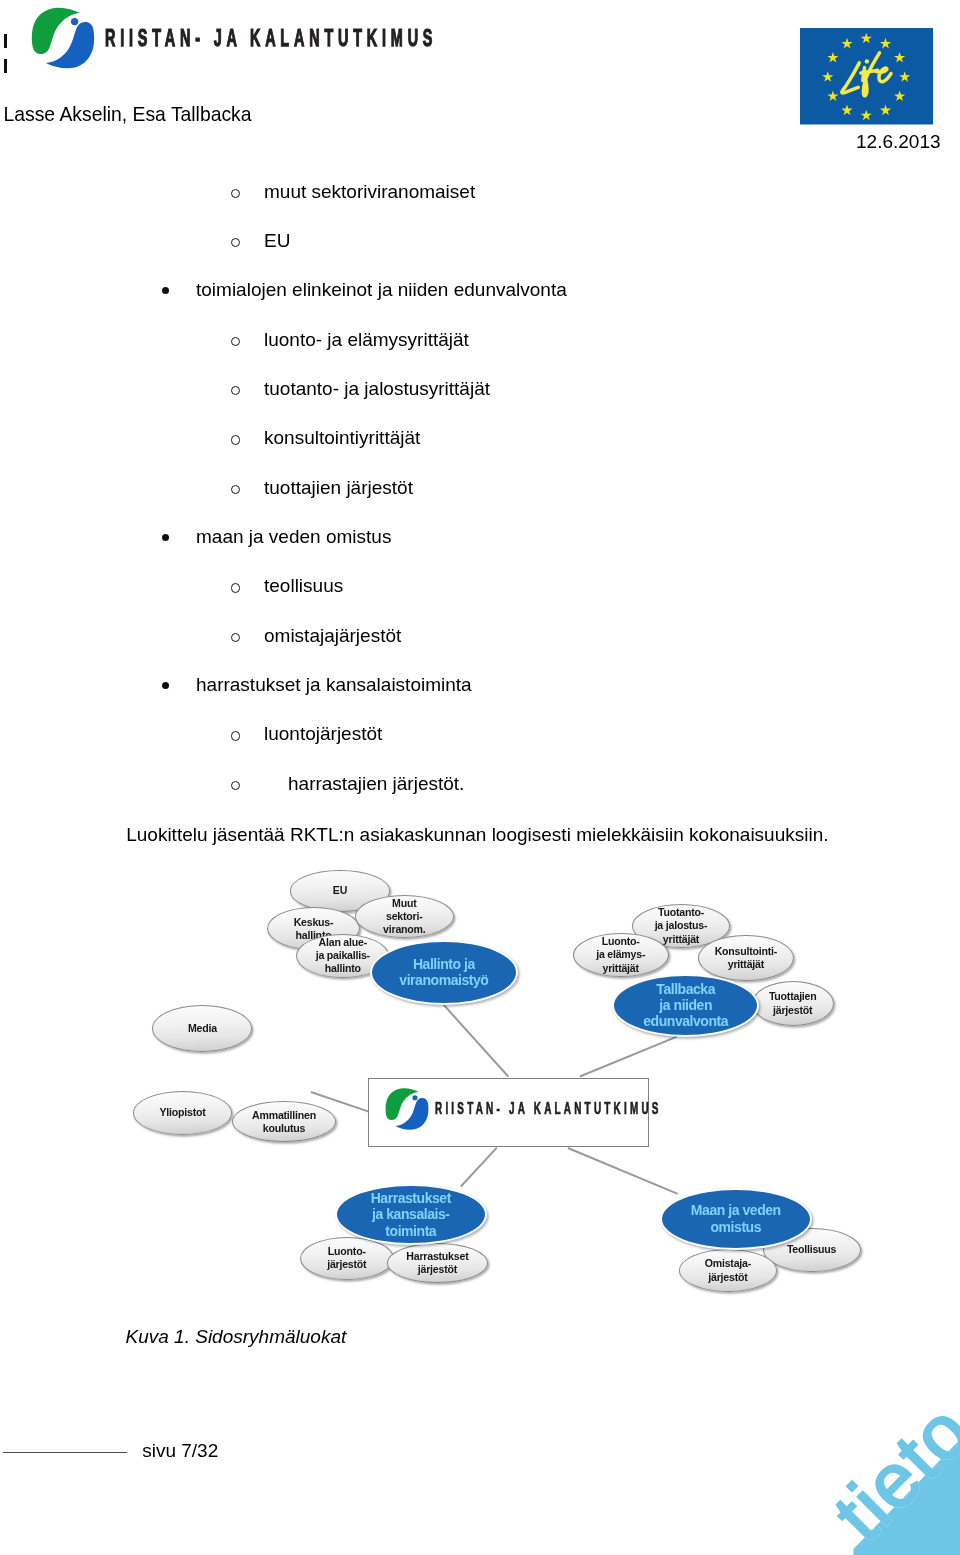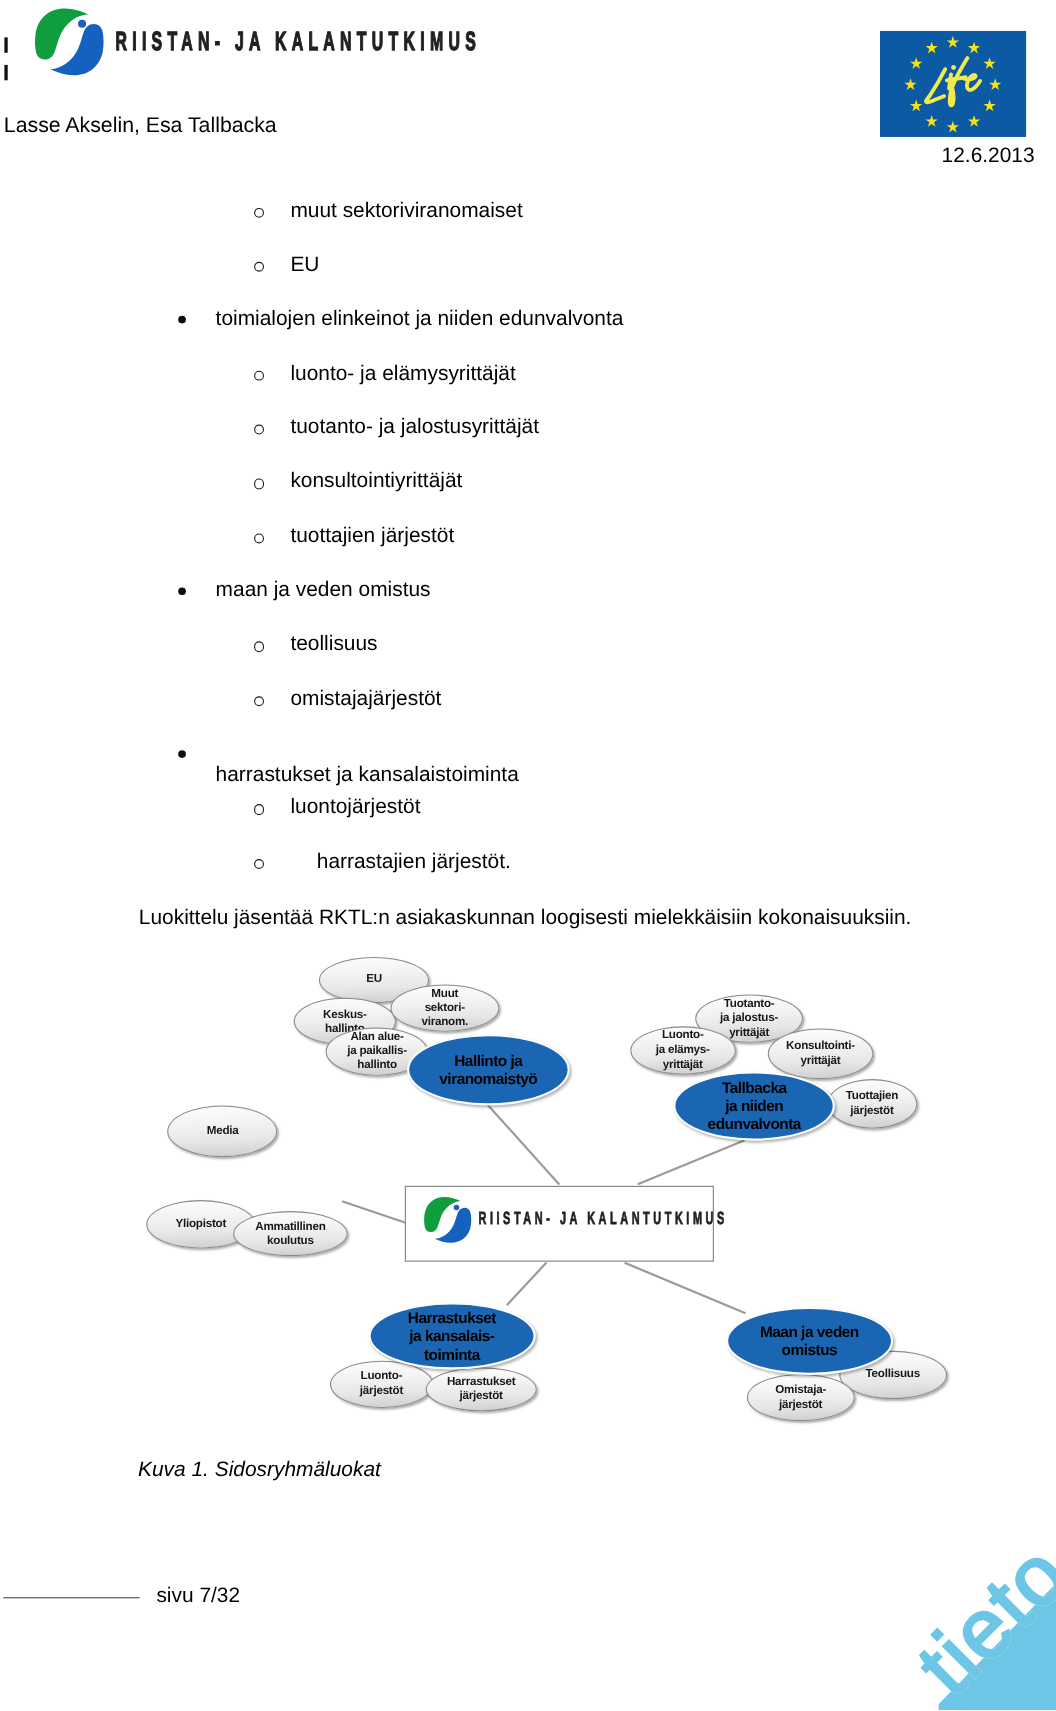--- a/index.html
+++ b/index.html
@@ -24,21 +24,21 @@
   svg{display:block;}
   
   #diagram{font-family:"Liberation Sans",sans-serif;}
   .node{position:absolute;display:flex;align-items:center;justify-content:center;text-align:center;}
   .node .lbl{font-weight:bold;line-height:13.1px;}
   .node-gray{border-radius:50%;background:linear-gradient(178deg,#fdfdfd 0%,#f3f3f3 35%,#e6e6e6 68%,#d4d4d4 92%,#cdcdcd 100%);
              border:1px solid #8a8a8a;box-shadow:1.5px 1.7px 2.2px rgba(0,0,0,0.33);}
   .node-gray .lbl{font-size:10.6px;color:#171717;letter-spacing:-0.22px;}
   .node-blue{border-radius:50%;background:#1b66b3;border:2.8px solid #fdfdfd;
              box-shadow:1.6px 1.8px 2.6px rgba(0,0,0,0.30);}
-  .node-blue .lbl{font-size:14px;color:#000000;line-height:16.4px;letter-spacing:-0.45px;}
+  .node-blue .lbl{font-size:14px;color:#7dd3fc;line-height:16.4px;letter-spacing:-0.45px;}
   .centerbox{position:absolute;background:#fff;border:1.2px solid #808080;box-sizing:border-box;}
   .cb-word{position:absolute;font-weight:bold;font-size:16px;color:#231f20;
            letter-spacing:5.2px;display:inline-block;transform:scaleX(0.62);transform-origin:left top;
            white-space:nowrap;-webkit-text-stroke:0.7px #231f20;}
   .conn{position:absolute;background:#9a9a9a;transform-origin:0 50%;height:1.6px;}
 
 </style>
 </head>
 <body>
 
@@ -95,21 +95,21 @@
       <div class="listrow t19" style="left: 264px; top: 428.3px;">konsultointiyrittäjät</div>
       <div class="ring-bullet" style="position: absolute; left: 230.75px; top: 484.54px;"></div>
       <div class="listrow t19" style="left: 264px; top: 477.64px;">tuottajien järjestöt</div>
       <div class="dot-bullet" style="position: absolute; left: 161.6px; top: 533.58px;"></div>
       <div class="listrow t19" style="left: 196px; top: 526.98px;">maan ja veden omistus</div>
       <div class="ring-bullet" style="position: absolute; left: 230.75px; top: 583.22px;"></div>
       <div class="listrow t19" style="left: 264px; top: 576.32px;">teollisuus</div>
       <div class="ring-bullet" style="position: absolute; left: 230.75px; top: 632.56px;"></div>
       <div class="listrow t19" style="left: 264px; top: 625.66px;">omistajajärjestöt</div>
       <div class="dot-bullet" style="position: absolute; left: 161.6px; top: 681.6px;"></div>
-      <div class="listrow t19" style="left: 196px; top: 675px; margin-top: 20px;">harrastukset ja kansalaistoiminta</div>
+      <div class="listrow t19" style="left: 196px; top: 675px;">harrastukset ja kansalaistoiminta</div>
       <div class="ring-bullet" style="position: absolute; left: 230.75px; top: 731.24px;"></div>
       <div class="listrow t19" style="left: 264px; top: 724.34px;">luontojärjestöt</div>
       <div class="ring-bullet" style="position: absolute; left: 230.75px; top: 780.58px;"></div>
       <div class="listrow t19" style="left: 264px; top: 773.68px; margin-left: 24px;">harrastajien järjestöt.</div>
     </div>
 
   <div class="para t19" style="top:824.5px">Luokittelu jäsentää RKTL:n asiakaskunnan loogisesti mielekkäisiin kokonaisuuksiin.</div>
 
   <div class="abs" style="left:0;top:0;width:960px;height:1555px;pointer-events:none" id="diagram">
       <div class="conn" style="left: 442.9px; top: 1002.9px; width: 98.4196px; transform: rotate(47.9652deg);"></div>
@@ -155,21 +155,21 @@
       </div>
       <div class="node node-gray" style="left: 751.5px; top: 981px; width: 80.4px; height: 43px; z-index: 19;">
         <span class="lbl"><span>Tuottajien</span><br><span>järjestöt</span></span>
       </div>
       <div class="node node-gray" style="left: 152.3px; top: 1005px; width: 98.2px; height: 45px; z-index: 20;">
         <span class="lbl"><span>Media</span></span>
       </div>
       <div class="node node-gray" style="left: 132.8px; top: 1090.8px; width: 97.4px; height: 41.8px; z-index: 22;">
         <span class="lbl"><span>Yliopistot</span></span>
       </div>
-      <div class="node node-gray" style="left: 212px; top: 1101.3px; width: 102px; height: 39.2px; z-index: 23;">
+      <div class="node node-gray" style="left: 232px; top: 1101.3px; width: 102px; height: 39.2px; z-index: 23;">
         <span class="lbl"><span>Ammatillinen</span><br><span>koulutus</span></span>
       </div>
       <div class="node node-blue" style="left: 335px; top: 1183.7px; width: 147.6px; height: 57.6px; z-index: 30;">
         <span class="lbl"><span>Harrastukset</span><br><span>ja kansalais-</span><br><span>toiminta</span></span>
       </div>
       <div class="node node-gray" style="left: 299.7px; top: 1236.9px; width: 92.2px; height: 41.2px; z-index: 25;">
         <span class="lbl"><span>Luonto-</span><br><span>järjestöt</span></span>
       </div>
       <div class="node node-gray" style="left: 387.2px; top: 1243.2px; width: 98.4px; height: 38px; z-index: 26;">
         <span class="lbl"><span>Harrastukset</span><br><span>järjestöt</span></span>

